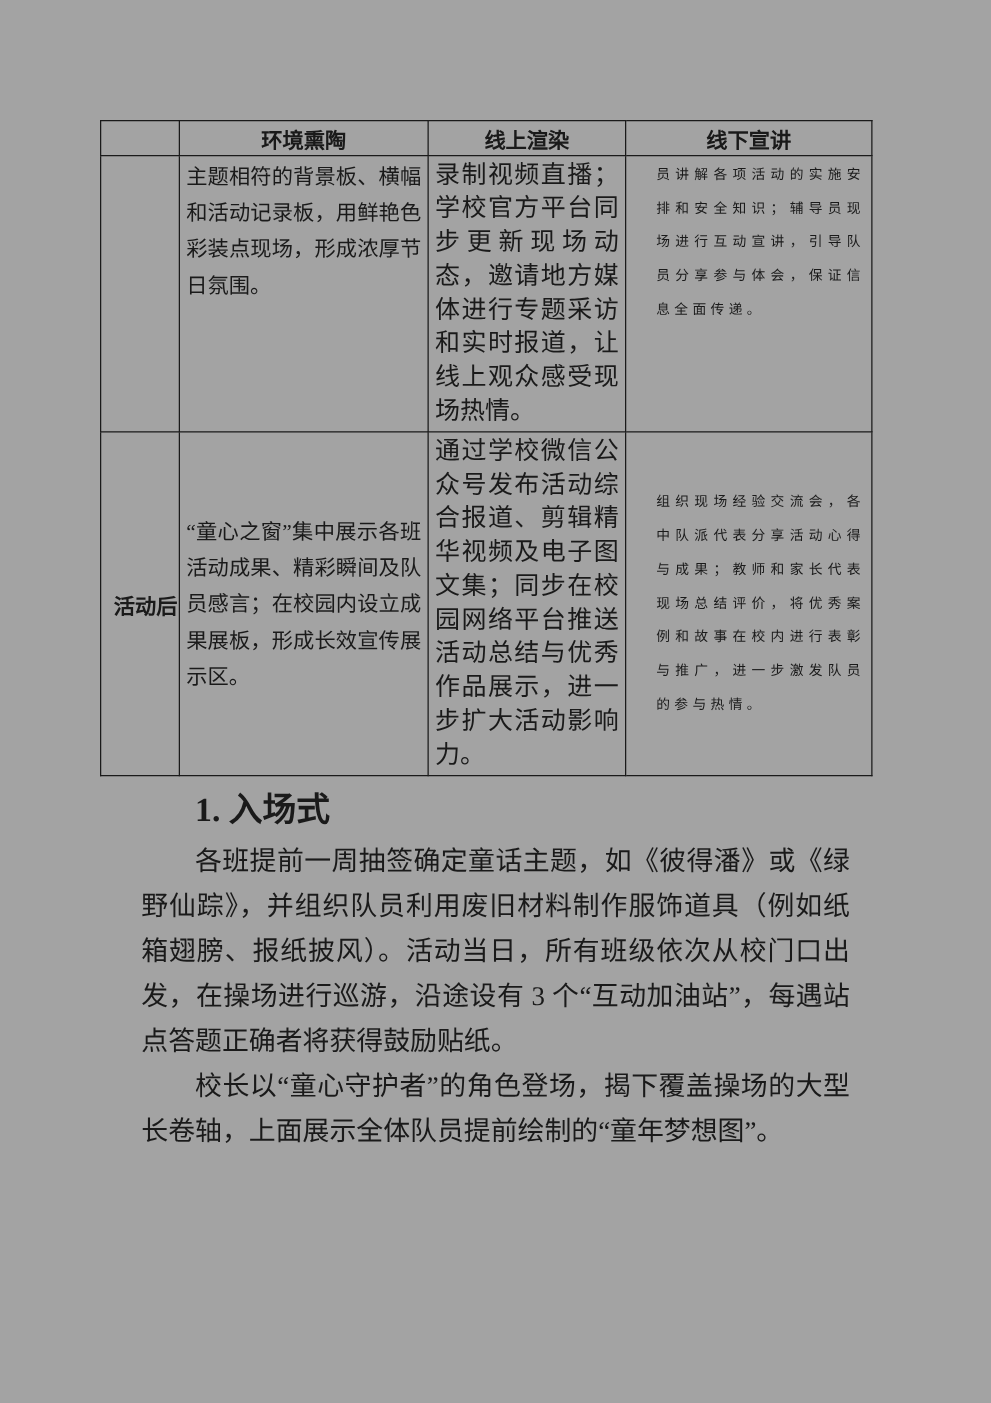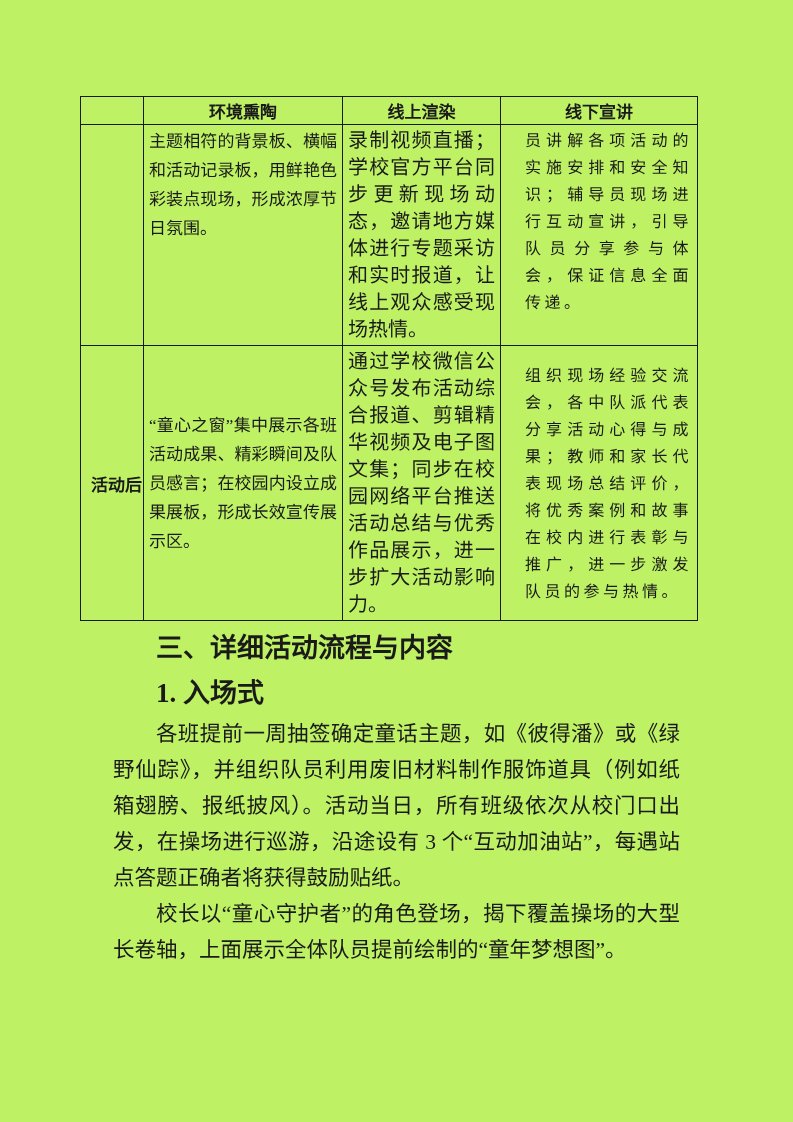--- a/index.html
+++ b/index.html
@@ -4,21 +4,21 @@
 <style>
   html, body {
     margin: 0;
     padding: 0;
     background: #ffffff;
   }
   .page {
     position: relative;
     width: 793px;
     height: 1122px;
-    background: #bef264;
+    background: #a3a3a3;
     overflow: hidden;
     font-family: "Liberation Serif", "DejaVu Serif", serif;
     color: #1a1a1a;
   }
   .content {
     position: absolute;
     left: 80px;
     top: 96px;
     width: 617px;
   }
@@ -53,21 +53,21 @@
   }
   .doc-table td.label-cell {
     font-weight: bold;
     text-align: right;
     vertical-align: middle;
     font-size: 17px;
     padding: 0 1px;
   }
   .doc-table td.c-env    { font-size: 17px;   line-height: 29px; }
   .doc-table td.c-online { font-size: 20px;   line-height: 27px; margin-top: 16px; }
-  .doc-table td.c-offline{ font-size: 16px; line-height: 27px; letter-spacing: 3.5px; padding-left: 24px; }
+  .doc-table td.c-offline{ font-size: 11px; line-height: 27px; letter-spacing: 3.5px; padding-left: 24px; }
 
   
   .text-block {
     width: 567px;
     margin-left: 33px;
     margin-top: 5px;
     font-size: 21.5px;
     line-height: 36px;
   }
   .text-block h2, .text-block h3, .text-block h4 {
@@ -118,20 +118,19 @@
         <tr class="row-mid">
           <td class="label-cell">活动后</td>
           <td class="body-cell c-env">“童心之窗”集中展示各班活动成果、精彩瞬间及队员感言；在校园内设立成果展板，形成长效宣传展示区。</td>
           <td class="body-cell c-online">通过学校微信公众号发布活动综合报道、剪辑精华视频及电子图文集；同步在校园网络平台推送活动总结与优秀作品展示，进一步扩大活动影响力。</td>
           <td class="body-cell c-offline">组织现场经验交流会，各中队派代表分享活动心得与成果；教师和家长代表现场总结评价，将优秀案例和故事在校内进行表彰与推广，进一步激发队员的参与热情。</td>
         </tr>
       </tbody>
     </table>
 
     <div class="text-block">
-      <h2>三、详细活动流程与内容</h2>
       <h4>1. 入场式</h4>
       <p>各班提前一周抽签确定童话主题，如《彼得潘》或《绿野仙踪》，并组织队员利用废旧材料制作服饰道具（例如纸箱翅膀、报纸披风）。活动当日，所有班级依次从校门口出发，在操场进行巡游，沿途设有 3 个“互动加油站”，每遇站点答题正确者将获得鼓励贴纸。</p>
       <p>校长以“童心守护者”的角色登场，揭下覆盖操场的大型长卷轴，上面展示全体队员提前绘制的“童年梦想图”。</p>
     </div>
 
   </div>
 </div>
 
 </body></html>

